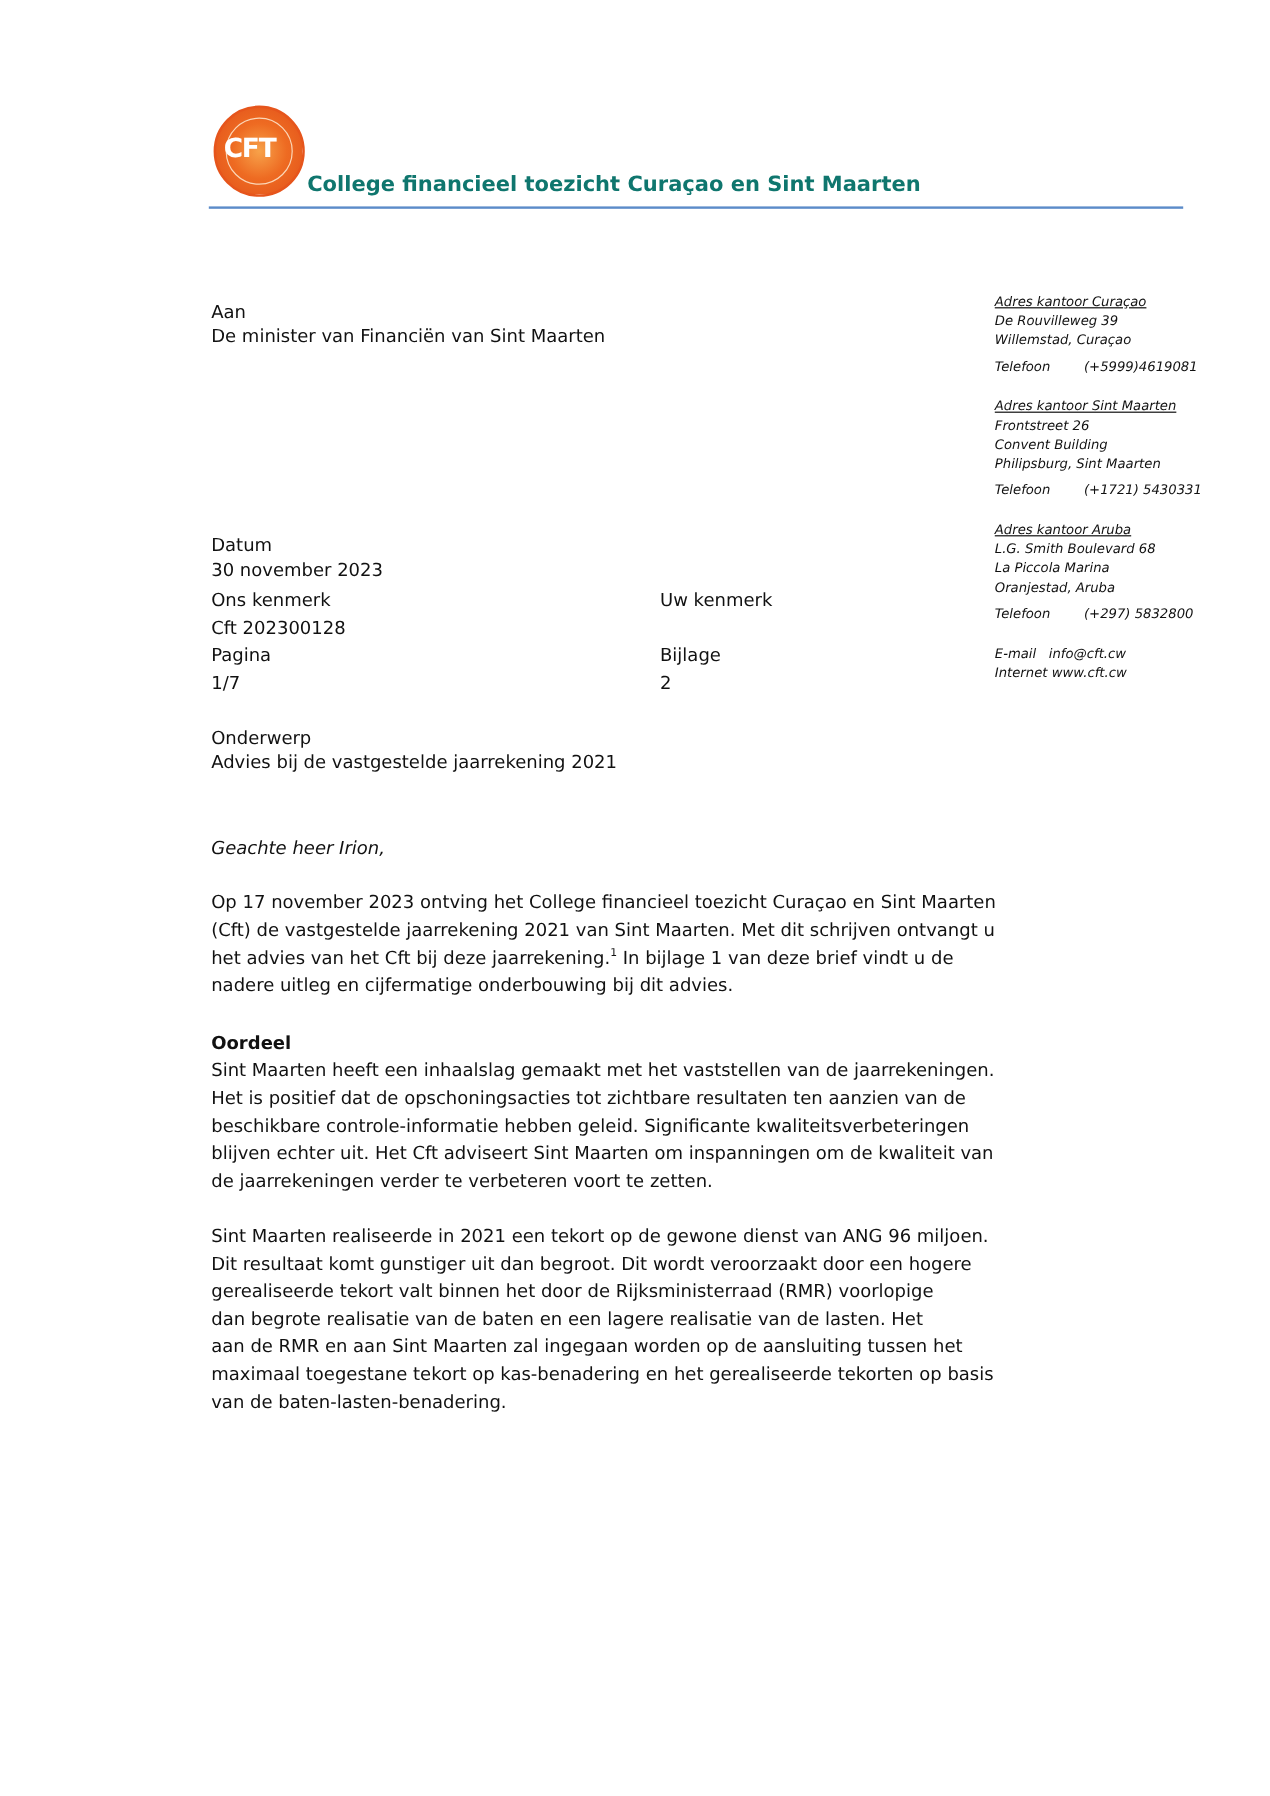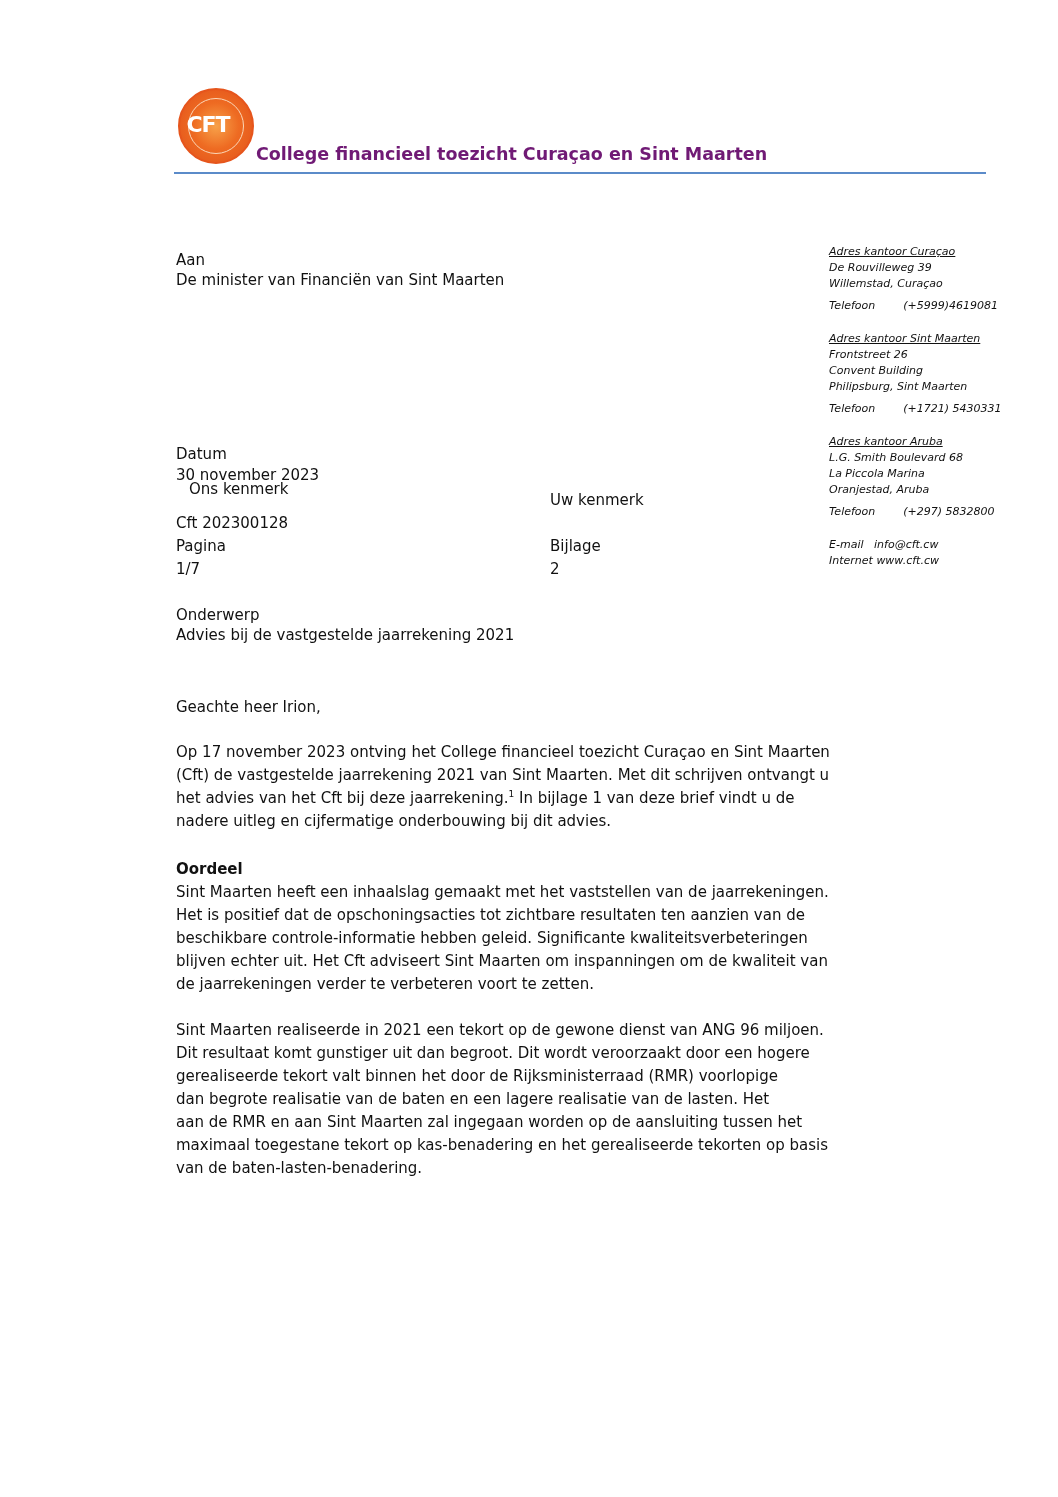--- a/index.html
+++ b/index.html
@@ -18,21 +18,21 @@
     .logo-ring {
       left: 8px; top: 8px; width: 56px; height: 56px; border-radius: 50%;
       border: 1.5px solid #fbd7b8; box-sizing: border-box;
     }
     .logo-text {
       left: 0; top: 22px; width: 56px; text-align: center;
       font-family: "DejaVu Sans", sans-serif; font-weight: bold; font-size: 22px;
       color: #ffffff; letter-spacing: -1px;
     }
     .org-title {
-      left: 256px; top: 144px; font-size: 17.5px; font-weight: bold; color: #701a75;
+      left: 256px; top: 144px; font-size: 17.5px; font-weight: bold; color: #0f766e;
       white-space: nowrap;
     }
     .divider {
       left: 174px; top: 172px; width: 812px; height: 2px; background: #5b8bc9;
     }
     
     .txt { font-size: 15px; line-height: 23px; white-space: nowrap; }
     
     .side { left: 829px; font-size: 11px; line-height: 16px; white-space: nowrap; color: #111; font-style: italic; }
     .side .u { text-decoration: underline; }
@@ -89,31 +89,31 @@
   <span>E-mail</span>&nbsp;&nbsp;
   <span>info@cft.cw</span>
 </div>
 <div class="abs side" style="top:553px;">
   <span>Internet</span>
   <span>www.cft.cw</span>
 </div>
 
 <div class="abs txt" style="left:176px; top:443px;">Datum</div>
 <div class="abs txt" style="left:176px; top:464px;">30 november 2023</div>
-<div class="abs txt" style="left:176px; top:478px;margin-left:13px;">Ons kenmerk</div>
+<div class="abs txt" style="left:176px; top:489px;">Ons kenmerk</div>
 <div class="abs txt" style="left:550px; top:489px;">Uw kenmerk</div>
 <div class="abs txt" style="left:176px; top:512px;">Cft 202300128</div>
 <div class="abs txt" style="left:176px; top:535px;">Pagina</div>
 <div class="abs txt" style="left:550px; top:535px;">Bijlage</div>
 <div class="abs txt" style="left:176px; top:558px;">1/7</div>
 <div class="abs txt" style="left:550px; top:558px;">2</div>
 <div class="abs txt" style="left:176px; top:604px;">Onderwerp</div>
 <div class="abs txt" style="left:176px; top:624px;">Advies bij de vastgestelde jaarrekening 2021</div>
 
-<div class="abs txt" style="left:176px; top:696px;">Geachte heer Irion,</div>
+<div class="abs txt" style="left:176px; top:696px;font-style:italic;">Geachte heer Irion,</div>
 
 <div class="abs body-block" style="top:741px;">
   <p>Op 17 november 2023 ontving het College financieel toezicht Curaçao en Sint Maarten</p>
   <p>(Cft) de vastgestelde jaarrekening 2021 van Sint Maarten. Met dit schrijven ontvangt u</p>
   <p><span>het advies van het Cft bij deze jaarrekening.</span><sup>1</sup><span> In bijlage 1 van deze brief vindt u de</span></p>
   <p>nadere uitleg en cijfermatige onderbouwing bij dit advies.</p>
 </div>
 
 <div class="abs body-block" style="top:858px;">
   <p class="h-bold">Oordeel</p>

